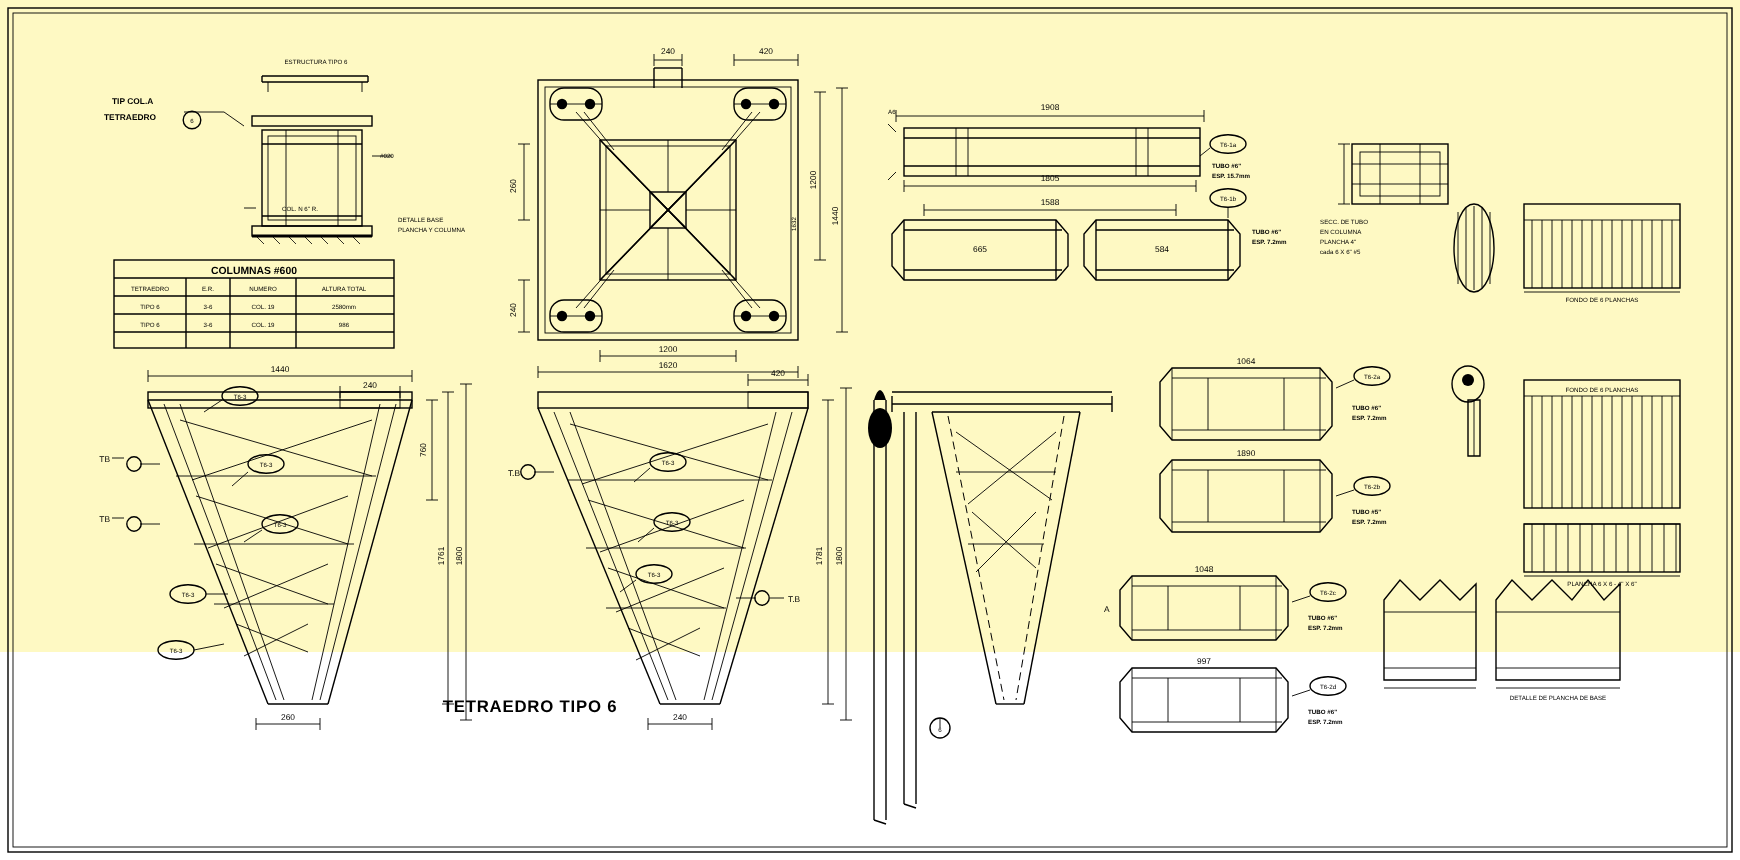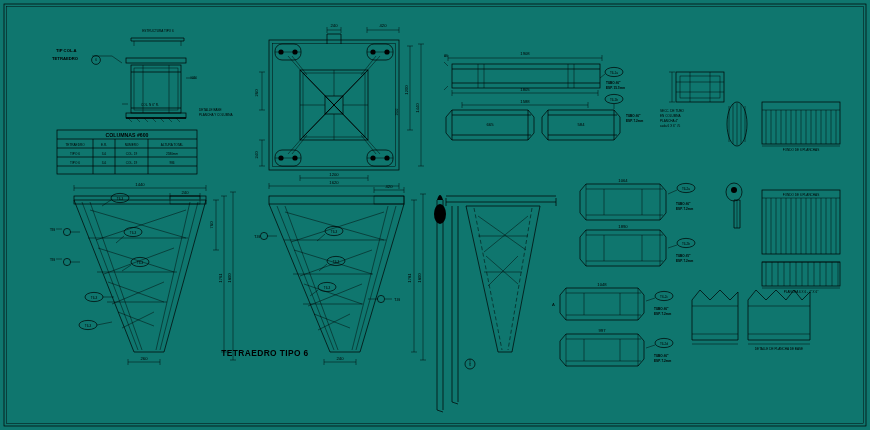--- a/index.html
+++ b/index.html
@@ -9,22 +9,22 @@
   }
   body {
     width: 870px;
     height: 430px;
     font-family: "Liberation Sans", sans-serif;
     overflow: hidden;
   }
   #sheet {
     position: relative;
     width: 870px;
-    height: 430px;
-    background: #0f766e;
+    height: 326px;
+    background: #fef9c3;
   }
   svg.cad {
     position: absolute;
     left: 0;
     top: 0;
     width: 870px;
     height: 430px;
   }
   .ln { stroke: #000; stroke-width: 0.7; fill: none; }
   .lnw { stroke: #000; stroke-width: 1.4; fill: none; }

